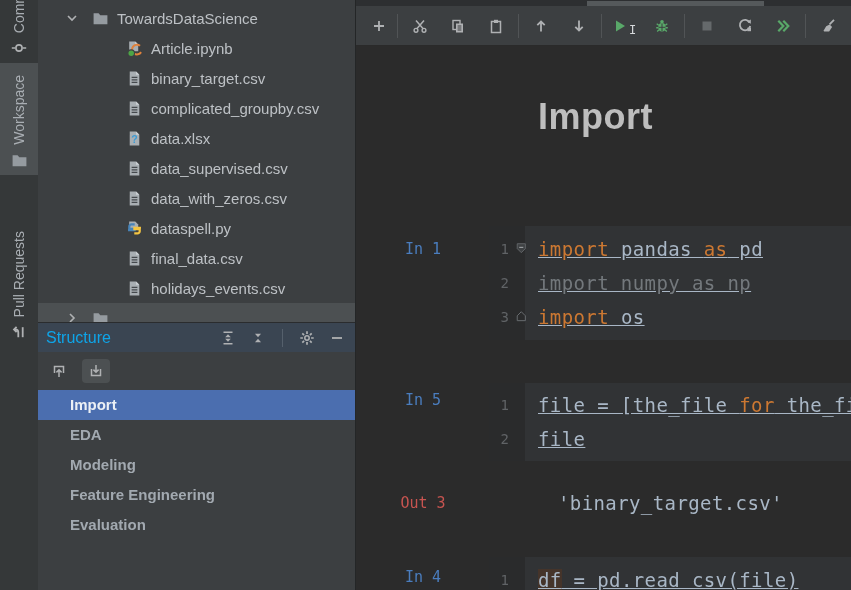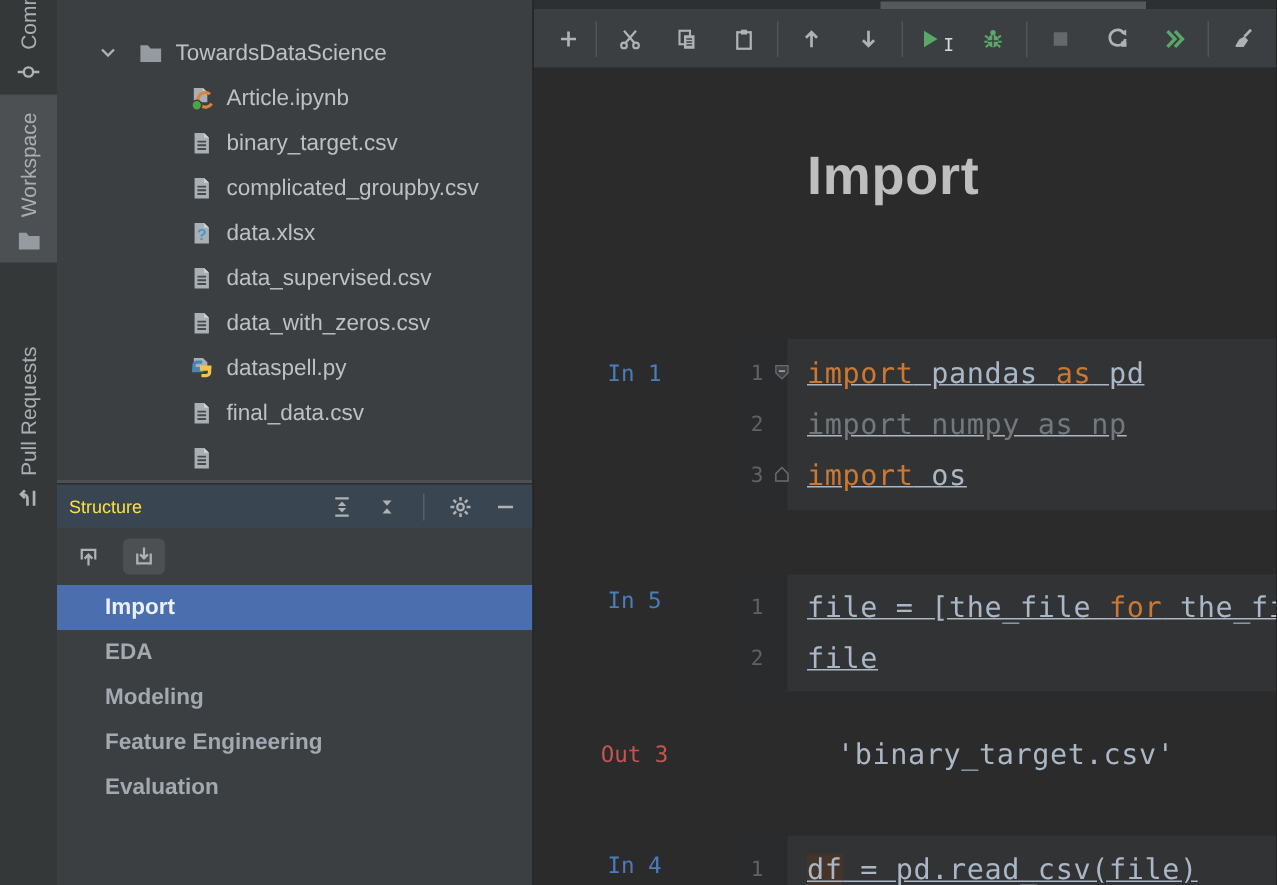--- a/index.html
+++ b/index.html
@@ -9,33 +9,33 @@
 
   
   .stripe{position:absolute;left:0;top:0;width:38px;height:590px;background:#353839;border-right:1px solid #2A2C2E;}
   .stripe-tab{position:absolute;left:0;width:38px;display:flex;flex-direction:column;align-items:center;justify-content:flex-end;gap:7px;}
   .stripe-tab .vlabel{writing-mode:vertical-rl;transform:rotate(180deg);color:#A9AEB3;font-size:14px;white-space:nowrap;}
   .tab-commit{top:-40px;height:96px;}
   .tab-workspace{top:63px;height:112px;background:#4C5052;padding-bottom:6px;box-sizing:border-box;}
   .tab-pr{top:182px;height:158px;}
 
   
-  .tree{position:absolute;left:38px;top:0;width:317px;height:322px;background:#3C3F41;overflow:hidden;padding-top:20px;box-sizing:border-box;}
+  .tree{position:absolute;left:38px;top:0;width:317px;height:322px;background:#3C3F41;overflow:hidden;padding-top:3px;box-sizing:border-box;}
   .trow{height:30px;display:flex;align-items:center;color:#BDC1C5;font-size:15px;white-space:nowrap;}
   .trow.lvl0{padding-left:26px;}
   .trow.lvl1{padding-left:88px;}
   .trow .chev{width:16px;margin-right:12px;flex:0 0 auto;}
   .trow .ficon{width:17px;margin-right:8px;flex:0 0 auto;}
   .trow.hover{background:#4C5052;}
   .tree-scroll{position:absolute;right:2px;top:160px;width:7px;height:52px;background:rgba(170,175,180,.35);border-radius:4px;}
 
   
   .structure{position:absolute;left:38px;top:322px;width:317px;height:268px;background:#3C3F41;}
   .st-header{height:30px;background:#3A4552;border-top:1px solid #2A2C2E;display:flex;align-items:center;padding:0 10px 0 8px;box-sizing:border-box;}
-  .st-title{color:#fde047;font-size:12px;flex:1;}
+  .st-title{color:#0ea5e9;font-size:16px;flex:1;}
   .st-hicons{display:flex;align-items:center;gap:14px;}
   .st-divider{width:1px;height:18px;background:#55606C;margin:0 2px;}
   .st-toolbar{height:38px;display:flex;align-items:center;gap:9px;padding-left:7px;}
   .st-btn{width:28px;height:24px;display:flex;align-items:center;justify-content:center;border-radius:4px;}
   .st-btn.on{background:#4C5052;}
   .st-item{height:30px;line-height:30px;padding-left:32px;font-size:15px;font-weight:bold;color:#A2A9B0;}
   .st-item.sel{background:#4B6EAF;color:#EBF0F5;}
 
   
   .editor{position:absolute;left:355px;top:0;width:496px;height:590px;background:#2B2B2B;border-left:1px solid #242627;box-sizing:border-box;overflow:hidden;}
@@ -205,20 +205,21 @@
         <span>final_data.csv</span>
       </div>
       <div class="trow lvl1">
         <span class="ficon">
           <svg width="17" height="17" viewBox="0 0 16 16" fill="none" xmlns="http://www.w3.org/2000/svg">
             <path d="M3.5 1.5h6l3 3v10h-9z" fill="#A9AFB3"></path>
             <path d="M9.5 1.5v3h3z" fill="#CFD3D6"></path>
             <path d="M5.3 7h5.4M5.3 9.3h5.4M5.3 11.6h5.4" stroke="#45494D" stroke-width="1.2"></path>
           </svg>
         </span>
+        <span>holidays_events.csv</span>
       </div>
       <div class="trow lvl0 hover">
         <span class="chev">
           <svg width="16" height="16" viewBox="0 0 16 16" fill="none" xmlns="http://www.w3.org/2000/svg">
             <path d="M6 4l4 4-4 4" stroke="#AFB1B3" stroke-width="1.6"></path>
           </svg>
         </span>
         <span class="ficon">
           <svg width="17" height="17" viewBox="0 0 16 16" fill="none" xmlns="http://www.w3.org/2000/svg">
             <path d="M1.5 3h4.7l1.6 2H14.5v8.5h-13z" fill="#959BA0"></path>

